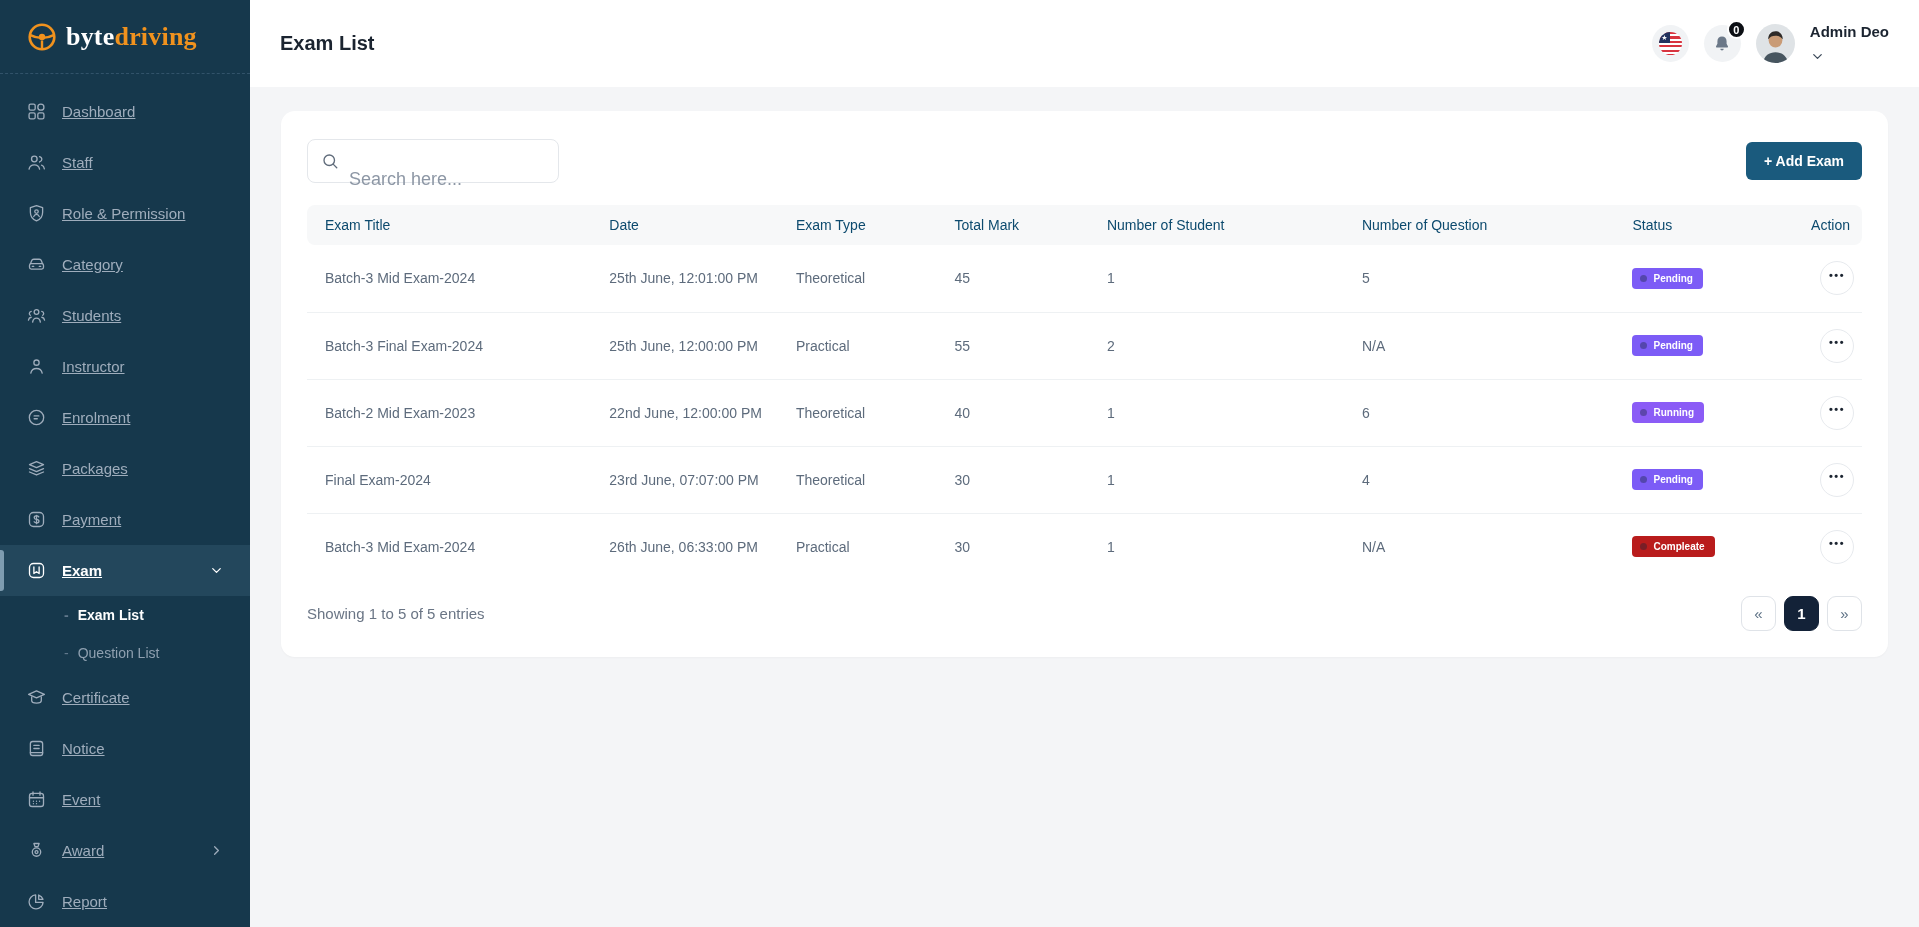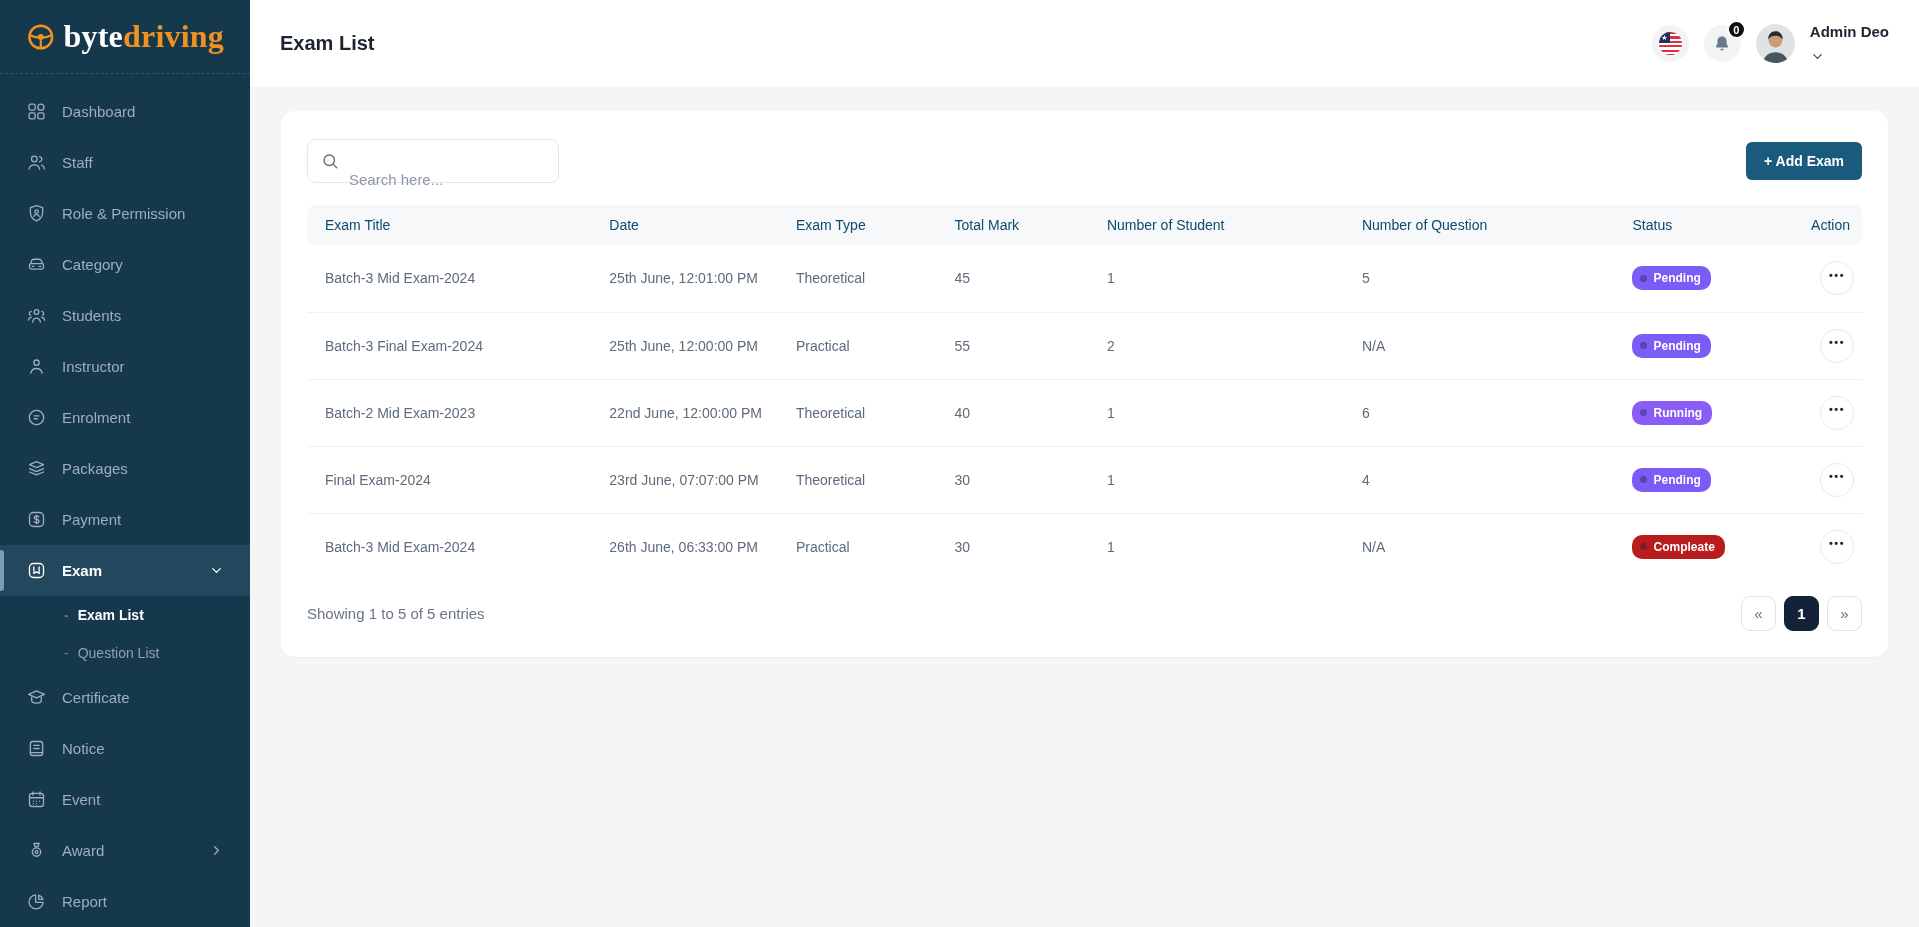--- a/index.html
+++ b/index.html
@@ -4,25 +4,25 @@
 <style>
   * { margin:0; padding:0; box-sizing:border-box; }
   html,body { width:1919px; height:927px; overflow:hidden; }
   body { font-family:"Liberation Sans", sans-serif; background:#f4f5f7; }
   .app { display:flex; width:1919px; height:927px; }
 
   
   .sidebar { width:250px; flex-shrink:0; background:#16384c; display:flex; flex-direction:column; overflow:hidden; }
   .logo-row { height:87px; display:flex; align-items:center; gap:8px; padding:0 26px; border-bottom:1px dashed #32536a; }
   .logo-row svg { width:32px; height:32px; }
-  .logo-text { font-family:"Liberation Serif", serif; font-size:32px; font-weight:700; letter-spacing:.2px; }
+  .logo-text { font-family:"Liberation Serif", serif; font-size:26px; font-weight:700; letter-spacing:.2px; }
   .logo-text .p1 { color:#ffffff; }
   .logo-text .p2 { color:#f0921e; }
   .nav { padding-top:12px; flex:1; }
-  .nav-item { height:51px; display:flex; align-items:center; gap:15px; padding:0 26px; font-size:15px; color:#9fadbc; cursor:pointer; position:relative; }
+  .nav-item { height:51px; display:flex; align-items:center; gap:15px; padding:0 26px; font-size:15px; color:#9fadbc; cursor:pointer; position:relative;text-decoration:underline; }
   .nav-item .nav-ico { width:21px; height:21px; display:flex; align-items:center; justify-content:center; }
   .nav-item .nav-ico svg { width:21px; height:21px; stroke:currentColor; fill:none; stroke-width:1.5; stroke-linecap:round; stroke-linejoin:round; }
   .nav-item.active { background:#23475c; color:#ffffff; font-weight:700; }
   .nav-item.active::before { content:''; position:absolute; left:0; top:5px; bottom:5px; width:4px; background:#7e9cb0; border-radius:0 3px 3px 0; }
   .nav-item .chev { margin-left:auto; display:flex; }
   .nav-item .chev svg { width:15px; height:15px; stroke:currentColor; fill:none; stroke-width:2; stroke-linecap:round; stroke-linejoin:round; }
   .sub-item { height:38px; display:flex; align-items:center; gap:9px; padding-left:64px; font-size:14px; color:#8fa0b0; cursor:pointer; }
   .sub-item .dash { color:#61788c; }
   .sub-item.active { color:#ffffff; font-weight:700; }
 
@@ -41,34 +41,34 @@
   .user-btn { display:flex; gap:9px; background:none; border:none; cursor:pointer;flex-direction:column; }
   .user-name { font-size:15px; font-weight:700; color:#1b2430; }
   .user-btn svg { width:15px; height:15px; stroke:#3d4a5a; fill:none; stroke-width:2; stroke-linecap:round; stroke-linejoin:round; }
 
   .content { flex:1; background:#f4f5f7; padding:24px 31px; }
   .card { background:#ffffff; border-radius:14px; padding:28px 26px 26px; box-shadow:0 1px 2px rgba(16,24,40,.03); }
 
   .card-top { display:flex; align-items:center; justify-content:space-between; margin-bottom:22px; }
   .search-box { width:252px; height:44px; border:1px solid #e4e7eb; border-radius:8px; display:flex; align-items:center; gap:10px; padding:0 13px; background:#fff; }
   .search-box svg { width:18px; height:18px; stroke:#5f6b7a; fill:none; stroke-width:1.8; stroke-linecap:round; flex-shrink:0; }
-  .search-box input { border:none; outline:none; width:100%; font-size:15px; font-family:inherit; color:#c2410c; background:transparent;margin-top:36px; }
+  .search-box input { border:none; outline:none; width:100%; font-size:18px; font-family:inherit; color:#c2410c; background:transparent;margin-top:36px; }
   .search-box input::placeholder { color:#8d97a5; }
   .add-btn { height:38px; padding:0 18px; border:none; border-radius:6px; background:#1a5a7d; color:#ffffff; font-size:14px; font-weight:600; font-family:inherit; cursor:pointer; }
 
   table { width:100%; border-collapse:collapse; }
   thead th { background:#f7f8f9; height:40px; text-align:left; font-size:14px; font-weight:500; color:#0c4a6e; padding:0 10px; white-space:nowrap; }
   thead th:first-child { border-radius:8px 0 0 8px; padding-left:18px; }
   thead th:last-child  { border-radius:0 8px 8px 0; text-align:right; padding-right:12px; }
   tbody td { height:67px; font-size:14px; color:#5d6b7c; padding:0 10px; border-bottom:1px solid #eef1f3; white-space:nowrap; }
   tbody td:first-child { padding-left:18px; }
   tbody td:last-child { text-align:right; padding-right:8px; }
   tbody tr:last-child td { border-bottom:none; }
 
-  .badge-status { display:inline-flex; align-items:center; gap:6px; border-radius:10px; padding:5px 10px 5px 8px; color:#ffffff; font-size:12px; font-weight:600;justify-content:space-between; }
+  .badge-status { display:inline-flex; align-items:center; gap:6px; border-radius:4px; padding:5px 10px 5px 8px; color:#ffffff; font-size:10px; font-weight:600;justify-content:space-between; }
   .badge-status .dot { width:7px; height:7px; border-radius:50%; background:rgba(19,34,56,.38); }
 
   .action-btn { width:34px; height:34px; border-radius:50%; border:1px solid #e7eaee; background:#ffffff; cursor:pointer; color:#1b2430; font-size:11px; font-weight:700; letter-spacing:1.5px; line-height:1; padding-bottom:6px; }
 
   .table-footer { display:flex; align-items:center; justify-content:space-between; margin-top:16px; }
   .summary { font-size:15px; color:#6a7585; }
   .pagination { display:flex; gap:8px; }
   .page-btn { width:35px; height:35px; border-radius:9px; border:1px solid #dfe3e8; background:#ffffff; color:#5d7185; font-size:15px; font-family:inherit; display:flex; align-items:center; justify-content:center; cursor:pointer; }
   .page-btn.active { background:#132238; border-color:#132238; color:#ffffff; font-weight:600; }
 </style>

